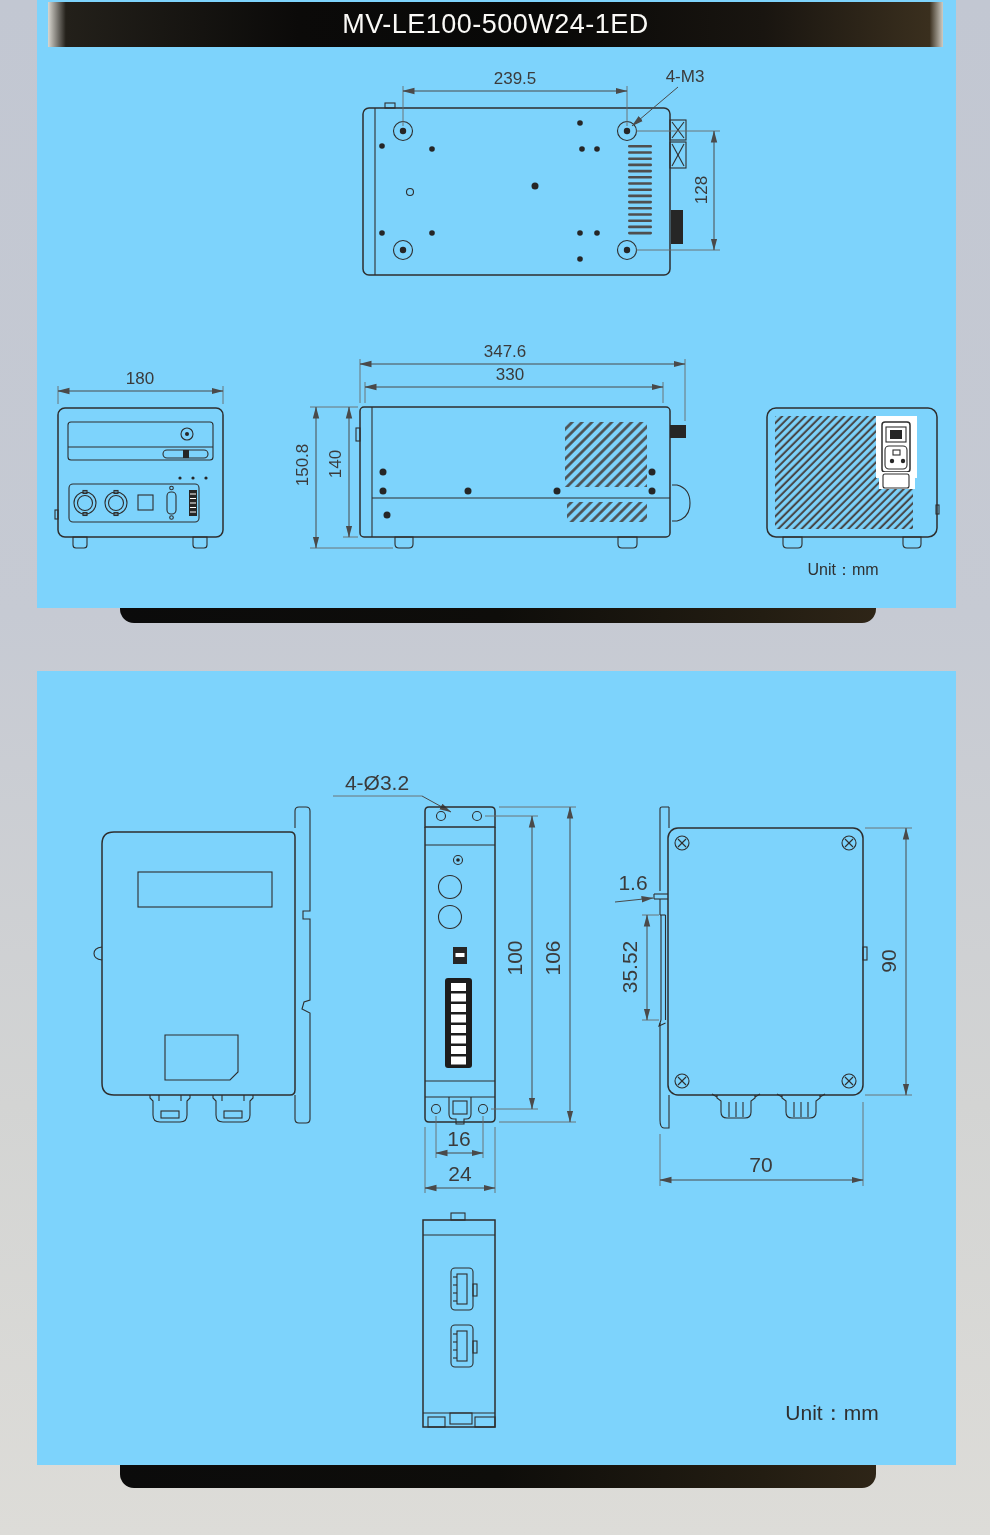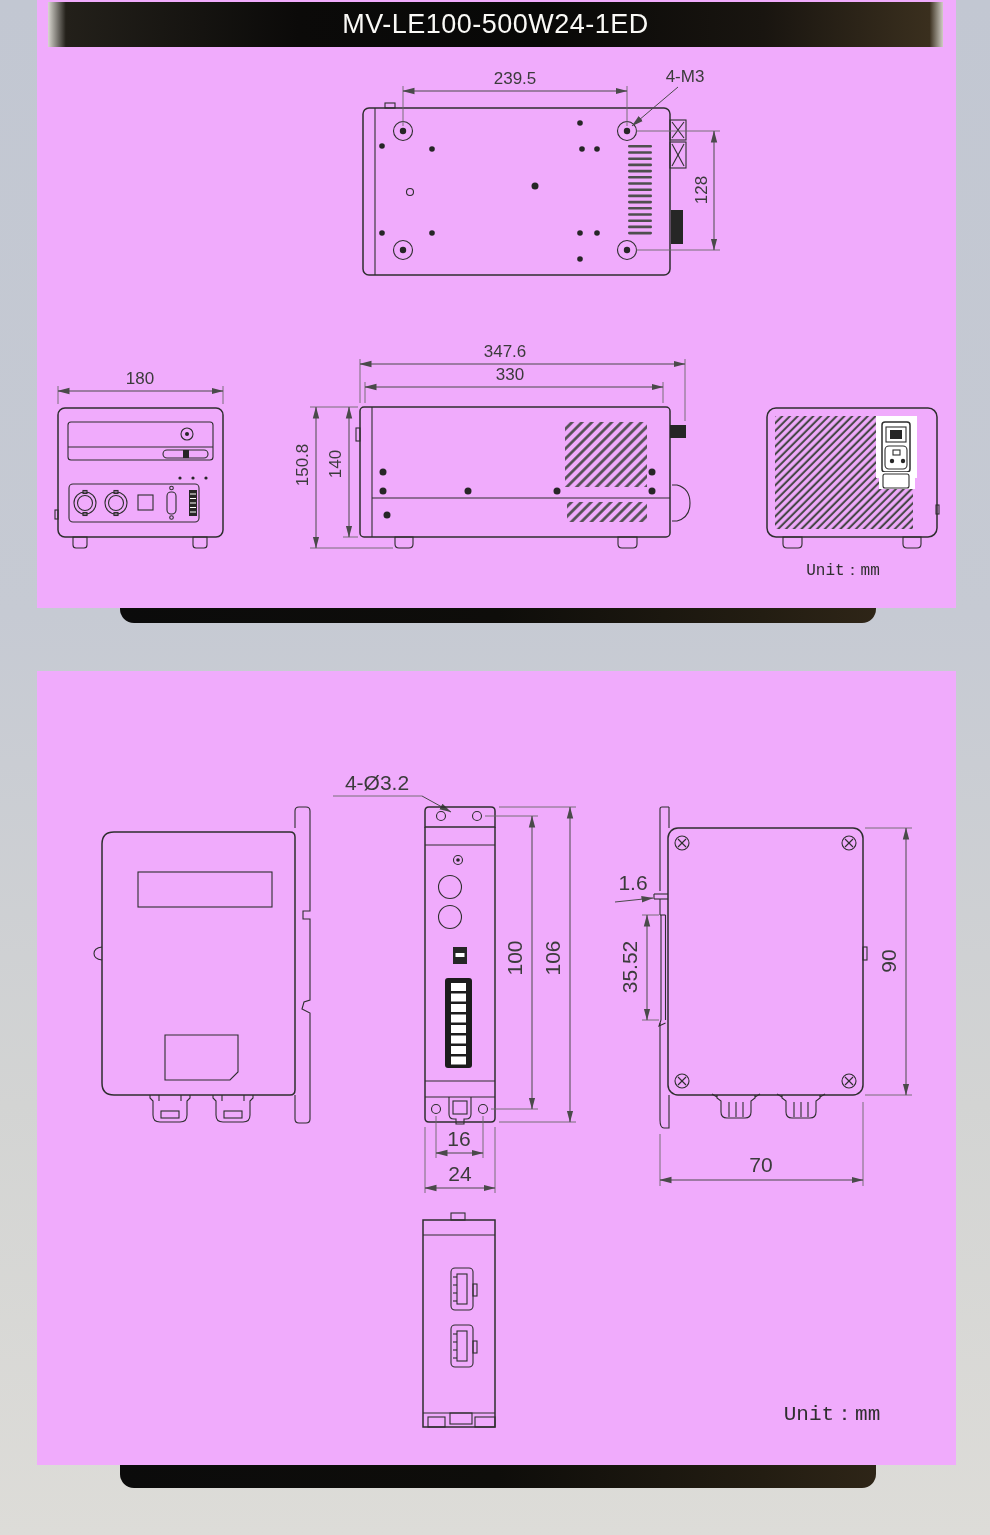--- a/index.html
+++ b/index.html
@@ -1,21 +1,21 @@
 <!DOCTYPE html>
 <html><head>
 <meta charset="utf-8">
 <style>
   html,body{margin:0;padding:0;}
   body{
     width:990px;height:1535px;position:relative;overflow:hidden;
     background:linear-gradient(180deg,#c2c7d2 0%,#c6cad3 40%,#d3d4d3 72%,#dddcd8 100%);
     font-family:"Liberation Sans",sans-serif;
   }
-  .panel{position:absolute;left:37px;width:919px;background:#f0abfc;z-index:1;}
+  .panel{position:absolute;left:37px;width:919px;background:#7dd3fc;z-index:1;}
   #panel1{top:0;height:608px;}
   #panel2{top:671px;height:794px;}
   .titlebar{
     position:absolute;left:11px;right:13px;display:flex;align-items:center;justify-content:center;
     color:#faf9f6;font-size:27px;letter-spacing:.5px;font-weight:400;
     background:linear-gradient(90deg,#d9d7d0 0%,#23201a 2%,#0b0a09 28%,#080807 55%,#191510 80%,#3a2f1e 98.5%,#cfccc4 100%);
   }
   #panel1 .titlebar{top:2px;height:45px;}
   #panel2 .titlebar{top:0;height:51px;}
   .shadowbar{
@@ -27,21 +27,21 @@
   svg.draw{position:absolute;overflow:visible;}
   svg text{font-family:"Liberation Sans",sans-serif;fill:#3b3b3b;}
   .t1{font-size:17px;}
   .t2{font-size:21px;}
   .o{fill:none;stroke:#2e2e2e;stroke-width:1.5;}
   .o2{fill:none;stroke:#2e2e2e;stroke-width:1.1;}
   .f{fill:#262626;stroke:none;}
   .d{stroke:#6a6a6a;stroke-width:.9;fill:none;}
   .dim{stroke:#4a4a4a;stroke-width:1;fill:none;marker-start:url(#arr);marker-end:url(#arr);}
   .ld{stroke:#4a4a4a;stroke-width:1;fill:none;marker-end:url(#arr);}
-  .unit{position:absolute;color:#2f2f2f;text-align:center;font-family:Liberation Mono, monospace;}
+  .unit{position:absolute;color:#2f2f2f;text-align:center;}
 </style>
 </head>
 <body>
 
 <svg width="0" height="0" style="position:absolute" aria-hidden="true">
   <defs>
     <marker id="arr" viewBox="0 0 12 8" markerWidth="12" markerHeight="8" refX="11.5" refY="4" orient="auto-start-reverse" markerUnits="userSpaceOnUse">
       <path d="M0,0.8 L12,4 L0,7.2 Z" fill="#4a4a4a"></path>
     </marker>
     <pattern id="hatch" patternUnits="userSpaceOnUse" width="7" height="9" patternTransform="rotate(45)">

